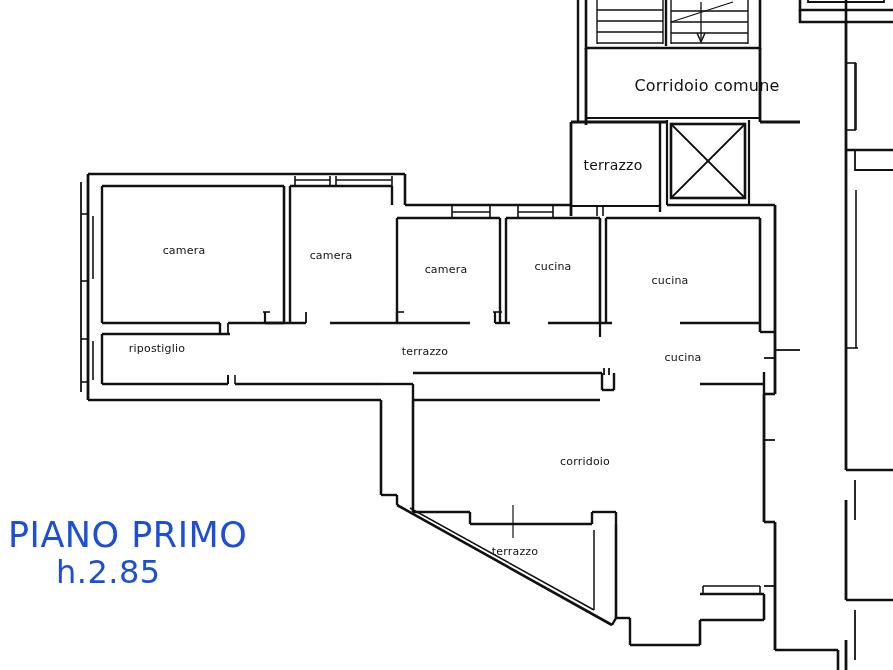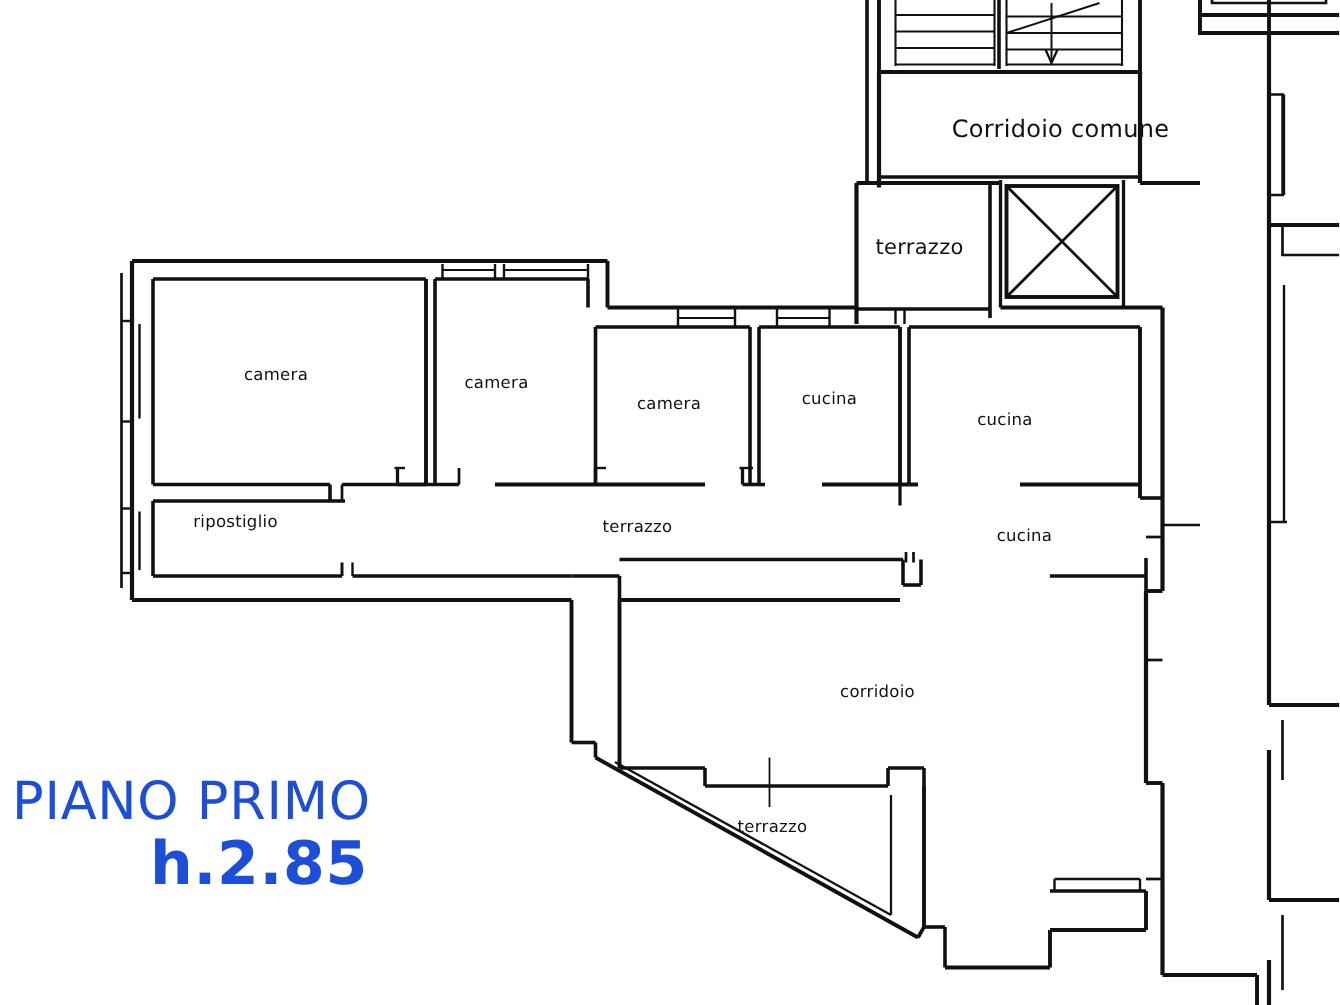--- a/index.html
+++ b/index.html
@@ -42,25 +42,25 @@
     color:#1d4ed8;
     font-family:"DejaVu Sans", sans-serif;
     line-height:1.02;
   }
   #title-main{
     font-size:35px;
     letter-spacing:0.5px;
     font-weight:400;
   }
   #title-sub{
-    font-size:40px;
+    font-size:32px;
     letter-spacing:0.5px;
-    margin-left:92px;
+    margin-left:48px;
     margin-top:2px;
-    font-weight:700;
+    font-weight:400;
   }
 </style>
 </head>
 <body>
 
 <div id="plan-root">
 
   <svg id="plan-svg" viewBox="0 0 893 670" preserveAspectRatio="none" xmlns="http://www.w3.org/2000/svg">
 
     <rect x="0" y="0" width="893" height="670" fill="#ffffff"></rect>

